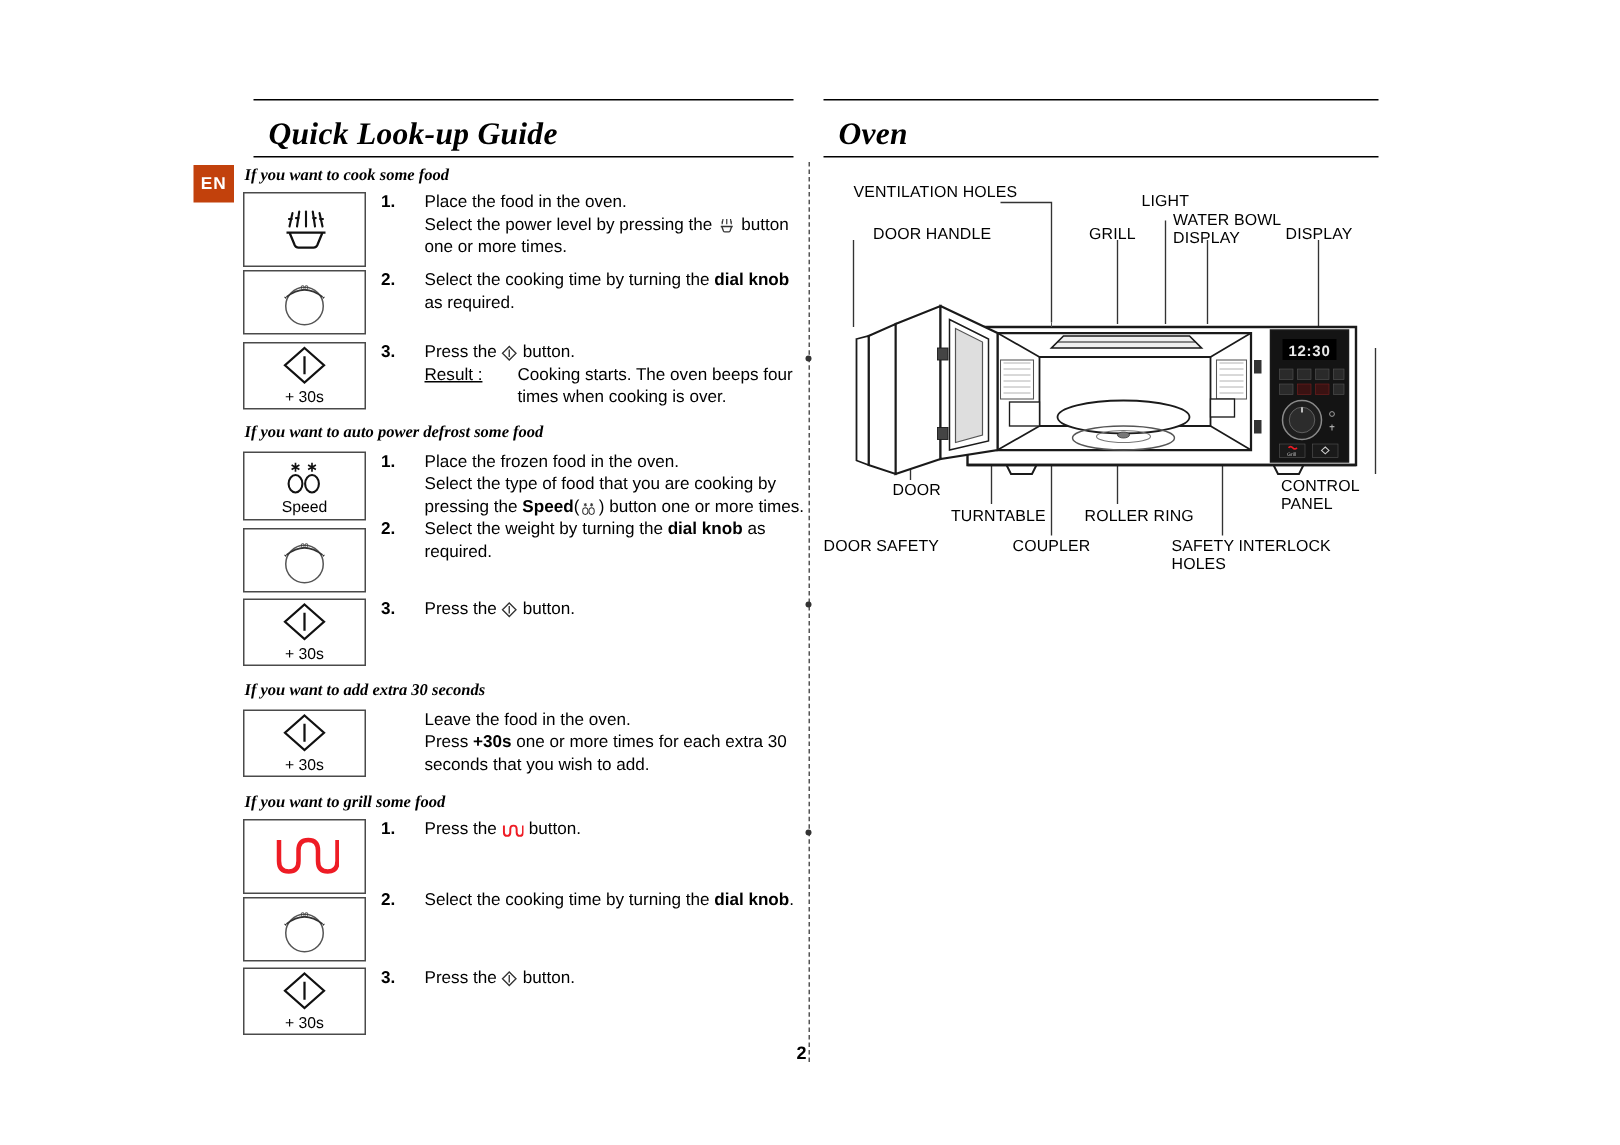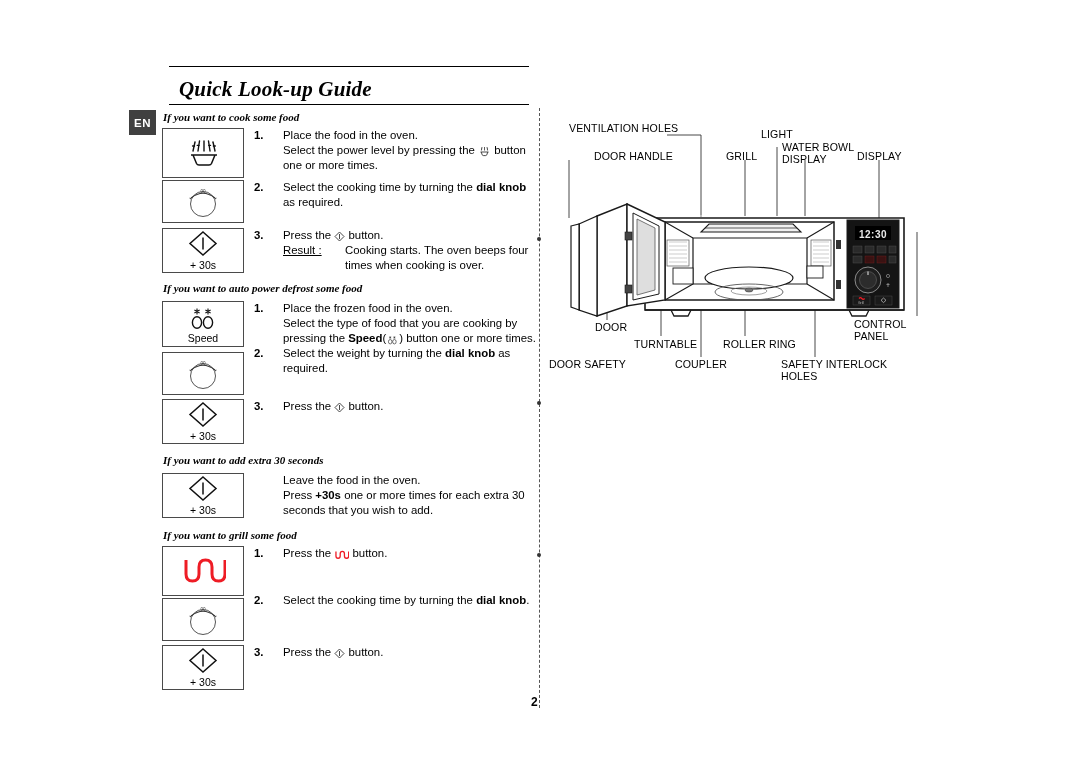--- a/index.html
+++ b/index.html
@@ -40,21 +40,21 @@
   #head-left  { left: 169px; top: 66px; width: 360px; }
   #head-right { left: 549px; top: 66px; width: 370px; }
 
   
   #en-badge {
     position: absolute;
     left: 129px;
     top: 110px;
     width: 27px;
     height: 25px;
-    background: #404040;
+    background: #c2410c;
     color: #ffffff;
     font-size: 11.5px;
     font-weight: bold;
     letter-spacing: 0.6px;
     display: flex;
     align-items: center;
     justify-content: center;
   }
 
   
@@ -162,20 +162,23 @@
 </style>
 </head>
 <body>
 
 <div class="page">
 
   <div class="col-head" id="head-left">
     <div class="title">Quick Look-up Guide</div>
   </div>
 
+  <div class="col-head" id="head-right">
+    <div class="title">Oven</div>
+  </div>
 
   <div id="en-badge">EN</div>
 
   <div id="fold-line"></div>
   <div class="fold-dot" style="top:237px"></div>
   <div class="fold-dot" style="top:401px"></div>
   <div class="fold-dot" style="top:553px"></div>
 
   <div id="page-no">2</div>
 
@@ -538,21 +541,21 @@
         <path d="M310 178.5 q1.4 -1.6 2.8 0 q1.4 1.6 2.8 0" stroke="#ee1c25" stroke-width="1.2" fill="none"></path>
         <text x="312" y="184" font-family="'Liberation Sans',sans-serif" font-size="3.4" fill="#bbb" text-anchor="middle">Grill</text>
         <rect x="326" y="176" width="17" height="9" fill="#1a1a1a" stroke="#555" stroke-width="0.4"></rect>
         <path d="M334.5 178 L337 180.3 L334.5 182.6 L332 180.3 Z" fill="none" stroke="#ccc" stroke-width="0.7"></path>
       </g>
 
     </svg>
 
     
     <div class="dlabel" style="left:20px; top:2px;">VENTILATION HOLES</div>
-    <div class="dlabel" style="left:16px;  top:30px;padding-left:29px;">DOOR HANDLE</div>
+    <div class="dlabel" style="left:4px;  top:30px;padding-left:29px;">DOOR HANDLE</div>
     <div class="dlabel" style="left:212px; top:8px;">LIGHT</div>
     <div class="dlabel" style="left:177px; top:30px;">GRILL</div>
     <div class="dlabel" style="left:233px; top:21px;">WATER BOWL
 DISPLAY</div>
     <div class="dlabel" style="left:308px; top:30px;">DISPLAY</div>
 
     <div class="dlabel" style="left:46px;  top:201px;">DOOR</div>
     <div class="dlabel" style="left:85px;  top:218px;">TURNTABLE</div>
     <div class="dlabel" style="left:162px; top:218px;margin-left:12px;">ROLLER RING</div>
     <div class="dlabel" style="left:0px;   top:238px;">DOOR SAFETY</div>

